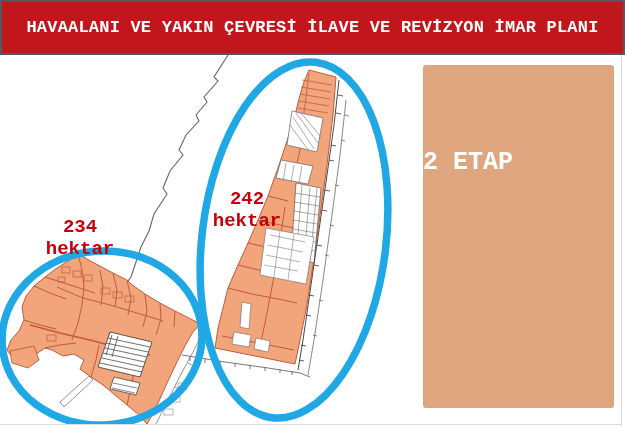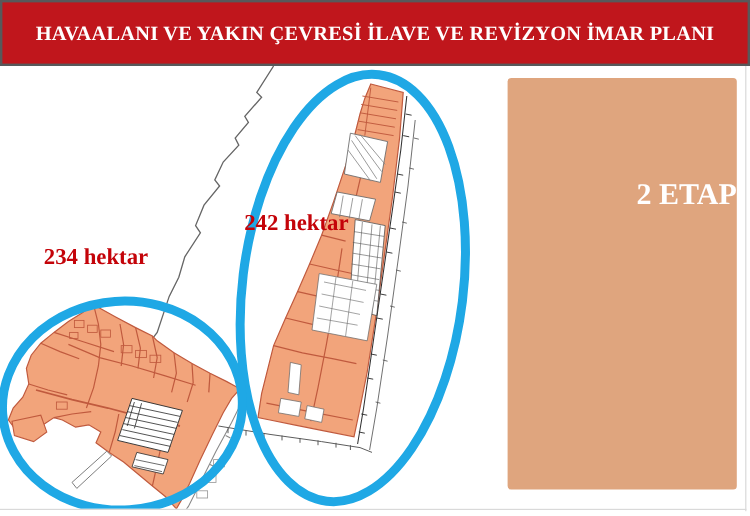--- a/index.html
+++ b/index.html
@@ -1,21 +1,21 @@
 <!DOCTYPE html>
 <html lang="tr"><head>
 <meta charset="utf-8">
 <style>
   html,body{margin:0;padding:0;background:#ffffff;}
   .slide{
     position:relative;
     width:625px;height:430px;
     background:#ffffff;
     overflow:hidden;
-    font-family:Liberation Serif, serif;
+    font-family:Liberation Mono, monospace;
   }
   
   .banner{
     position:absolute;left:0;top:0;width:625px;height:55px;
     box-sizing:border-box;
     background:#c0161c;
     border:2px solid #58585a;
     display:flex;flex-direction:column;justify-content:center;align-items:center;
     gap:4px;
   }
@@ -23,28 +23,28 @@
     color:#ffffff;font-weight:bold;font-size:17px;line-height:19px;
     letter-spacing:0.2px;white-space:nowrap;
   }
   
   .map-svg{position:absolute;left:0;top:55px;width:420px;height:369px;}
   
   .region-label{
     position:absolute;text-align:center;color:#c40309;font-weight:bold;
     font-size:19px;line-height:22px;
   }
-  .region-label .area{margin-top:12px;}
+  .region-label .area{margin-top:24px;}
   #label-etap1{left:191px;top:164px;width:112px;}
   #label-etap2{left:24px;top:192px;width:112px;}
   
   .summary-box{
     position:absolute;left:423px;top:65px;width:191px;height:343px;
     background:#dfa57e;border-radius:3px;
-    display:flex;flex-direction:column;align-items:flex-end;
+    display:flex;flex-direction:column;align-items:flex-start;
     padding-top:83px;box-sizing:border-box;gap:61px;
   }
   .summary-box .big{
     color:#ffffff;font-weight:bold;font-size:25px;line-height:29px;white-space:nowrap;
   }
   
   .edge-right{position:absolute;top:55px;bottom:4px;right:3px;width:1px;background:#d9d9d9;}
   .edge-bottom{position:absolute;left:0;right:3px;bottom:5px;height:1px;background:#d9d9d9;}
 </style>
 </head>

